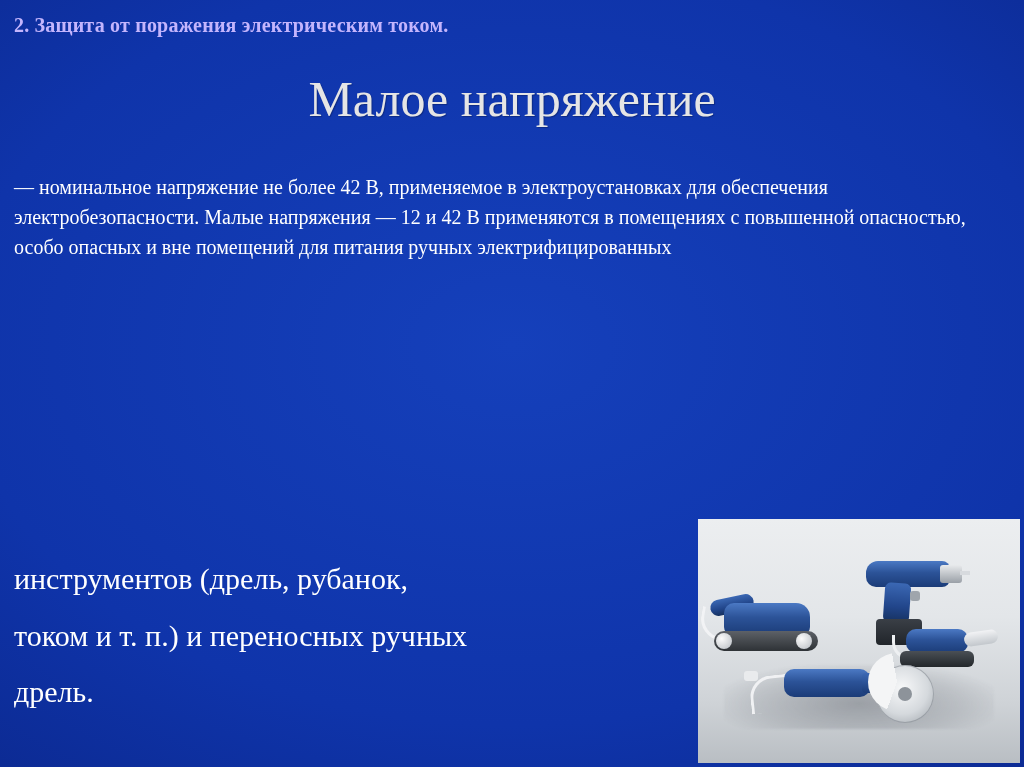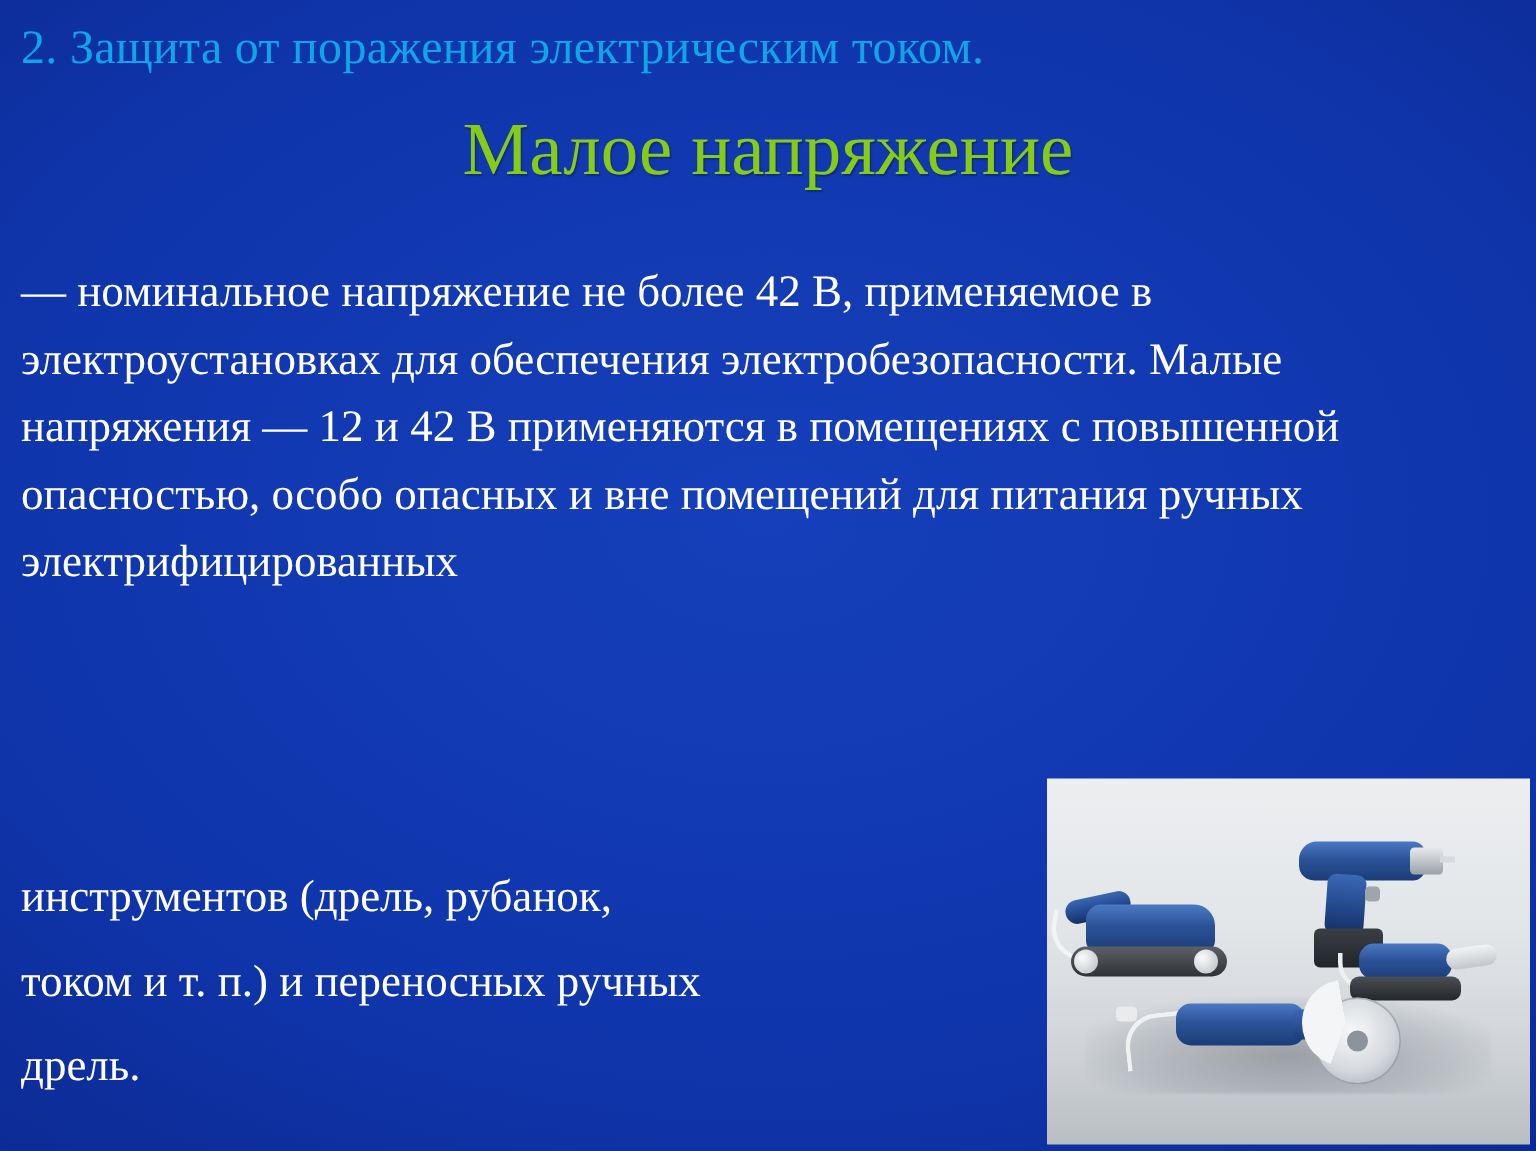--- a/index.html
+++ b/index.html
@@ -20,62 +20,62 @@
   .slide {
     position: absolute;
     inset: 0;
   }
 
   .section-title {
     position: absolute;
     left: 14px;
     top: 14px;
     width: 900px;
-    color: #0ea5e9;
-    font-family: "Liberation Serif", serif;
-    font-weight: normal;
-    font-size: 32px;
+    color: #c4b5fd;
+    font-family: "Liberation Serif", serif;
+    font-weight: bold;
+    font-size: 20px;
     letter-spacing: 0.2px;
     line-height: 1.1;
     white-space: nowrap;
   }
 
   .main-title {
     position: absolute;
     left: 0;
     right: 0;
     top: 72px;
     text-align: center;
-    color: #84cc16;
+    color: #e5e5e5;
     font-family: "Liberation Serif", serif;
     font-size: 50px;
     line-height: 1.1;
     text-shadow: 1px 1px 1px rgba(0,0,0,0.25);
   }
 
   .body-text {
     position: absolute;
     left: 14px;
     top: 172px;
     width: 960px;
     color: #ffffff;
     font-family: "Liberation Serif", serif;
-    font-size: 30px;
+    font-size: 20px;
     line-height: 1.5;
   }
 
   .body-text p {
     margin: 0 0 6px 0;
   }
 
   
   .body-tail {
     position: absolute;
     left: 14px;
-    top: 575px;
+    top: 556px;
     width: 660px;
     color: #ffffff;
     font-family: "Liberation Serif", serif;
     font-size: 30px;
     line-height: 1.55;
   }
   .body-tail p { margin: 0 0 10px 0; }
 
   
   .photo {

